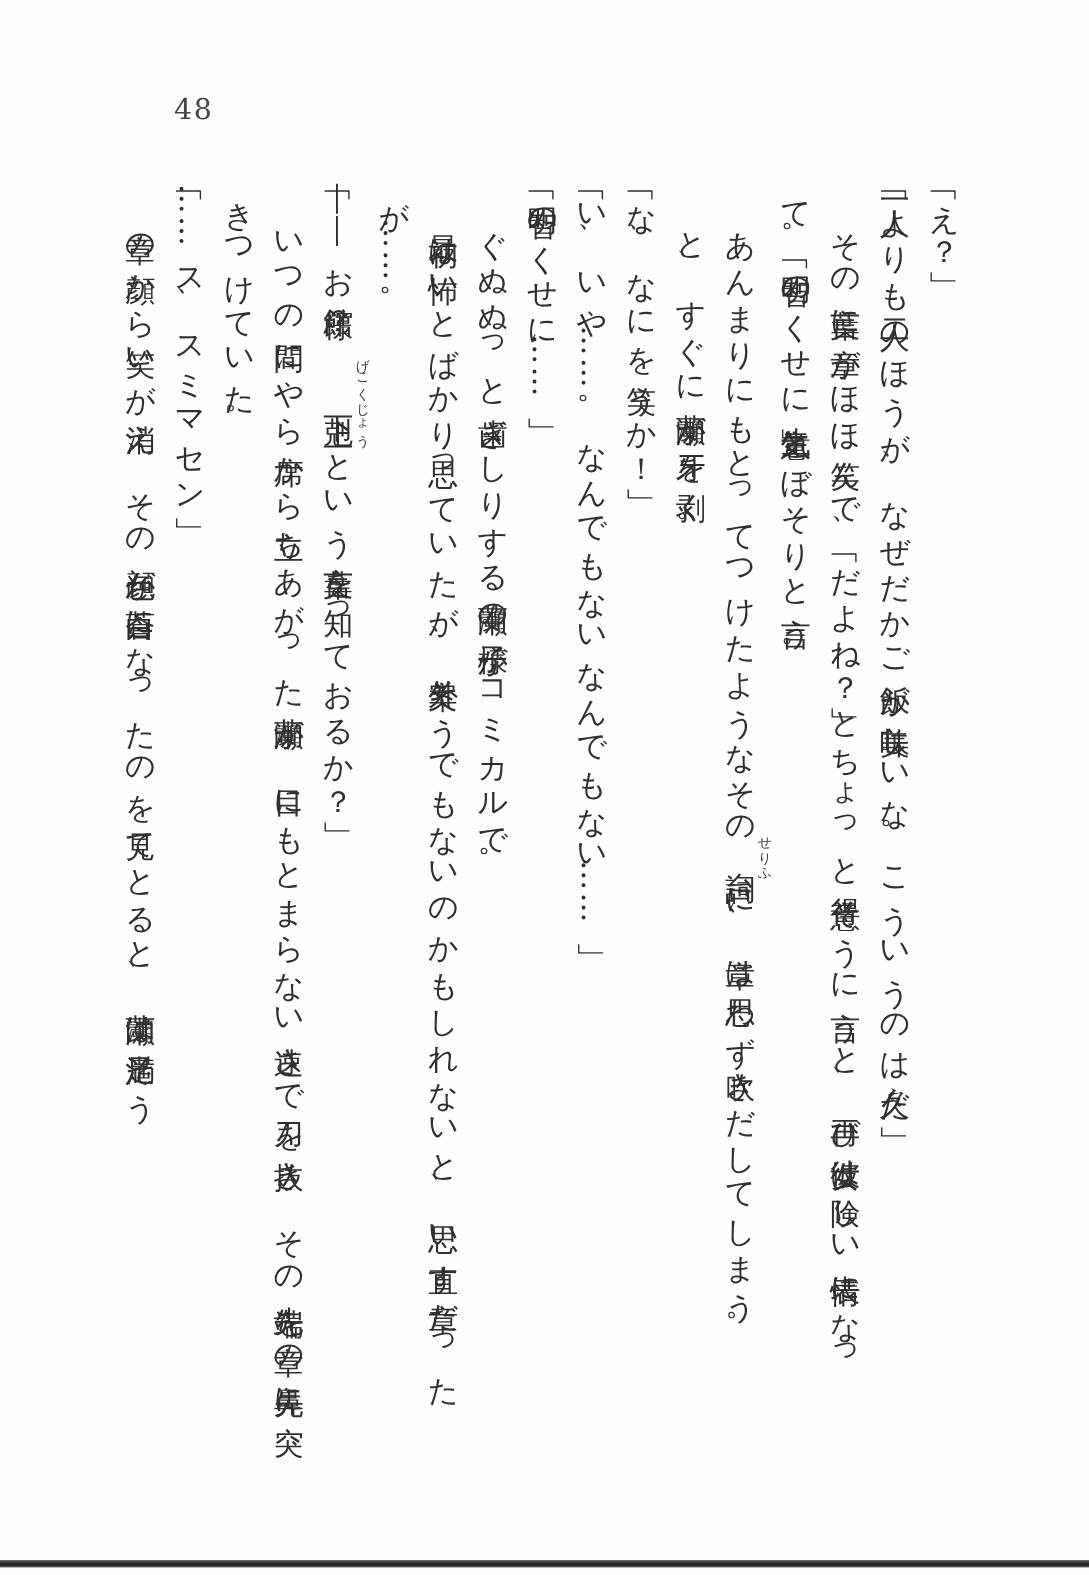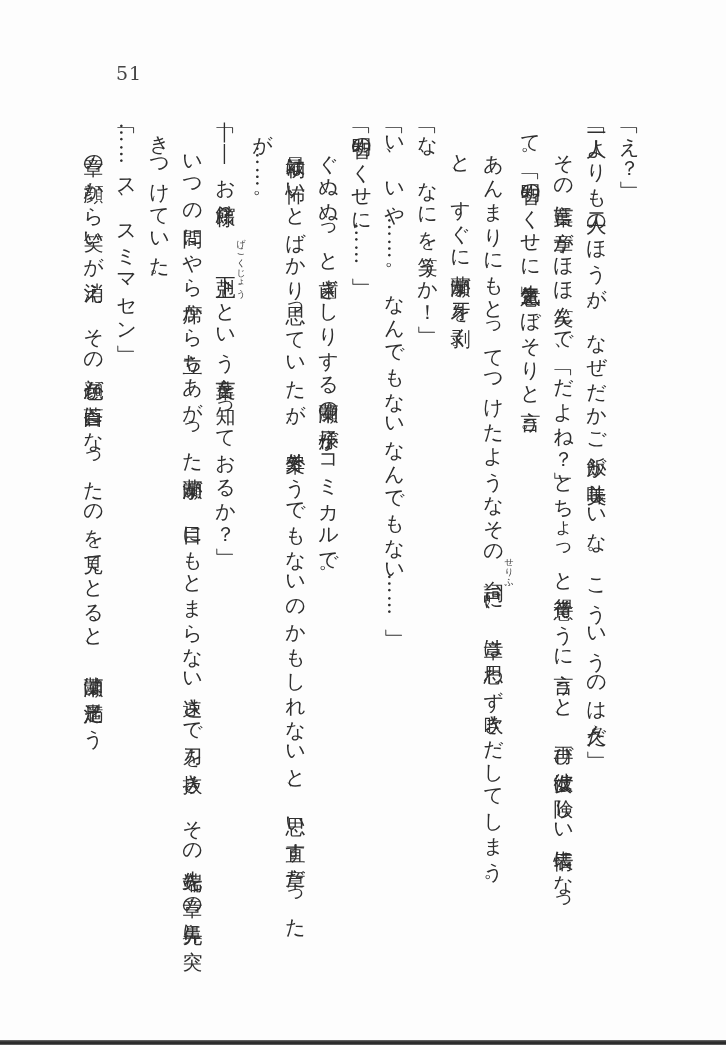--- a/index.html
+++ b/index.html
@@ -58,21 +58,21 @@
     top: 1040px;
     width: 726px;
     height: 5px;
     background: linear-gradient(to bottom, #6f6f6f 0%, #2a2a2a 40%, #2a2a2a 75%, #777 100%);
   }
 </style>
 </head>
 <body>
 
 <div class="page">
-  <div class="page-number">51</div>
+  <div class="page-number">48</div>
 
   <div class="text-block">
       <p class="para dialogue">「え？」</p>
       <p class="para dialogue">「一人よりも二人のほうが、なぜだかご飯が美味しいな。こういうのは久々だ」</p>
       <p class="para narrative">その言葉に章がほほ笑んで、「だよね？」とちょっと得意そうに言うと、再び彼女は険しい表情になって。「明智のくせに生意気」とぼそりと言う。</p>
       <p class="para narrative">あんまりにもとってつけたようなその<ruby>台詞<rt>せりふ</rt></ruby>に、章は思わず吹きだしてしまう。</p>
       <p class="para narrative">と、すぐに蘭瀬が牙を剥く。</p>
       <p class="para dialogue">「な、なにを笑うか！」</p>
       <p class="para dialogue">「い、いや……。なんでもないなんでもない……」</p>
       <p class="para dialogue">「明智のくせに……」</p>

